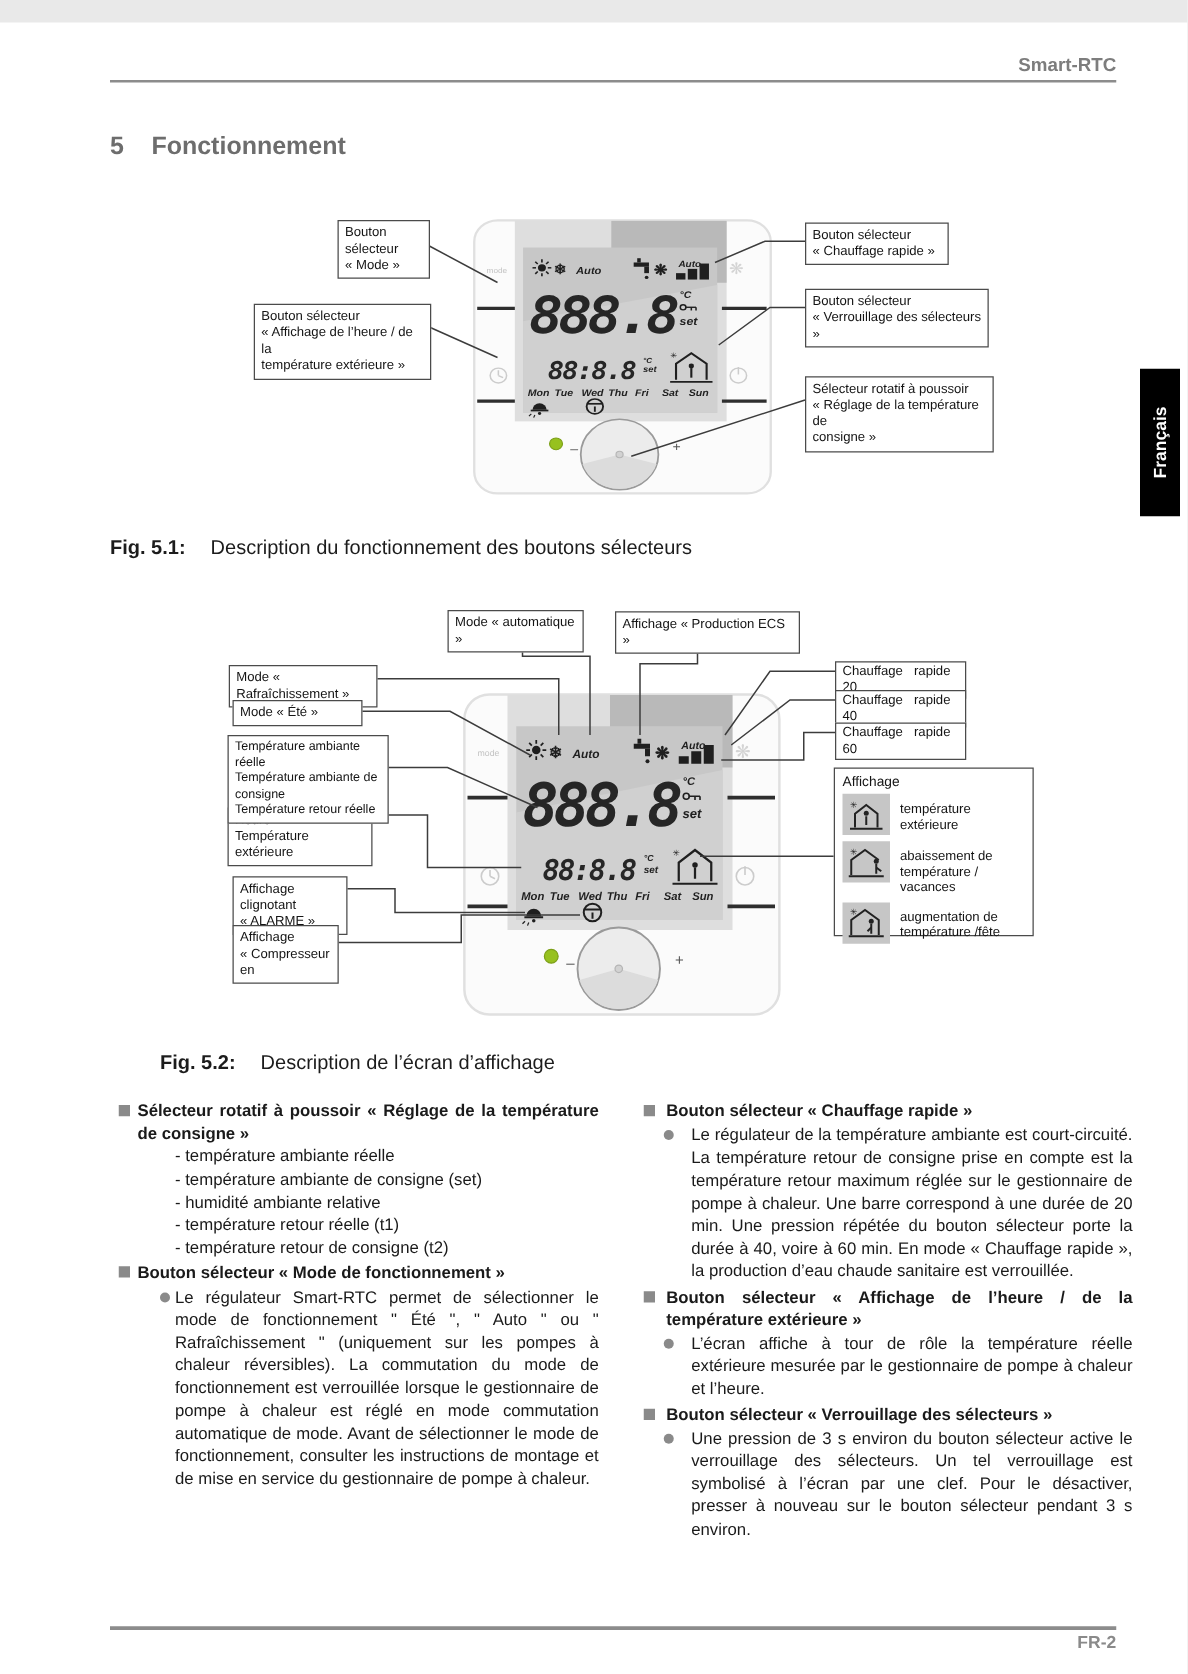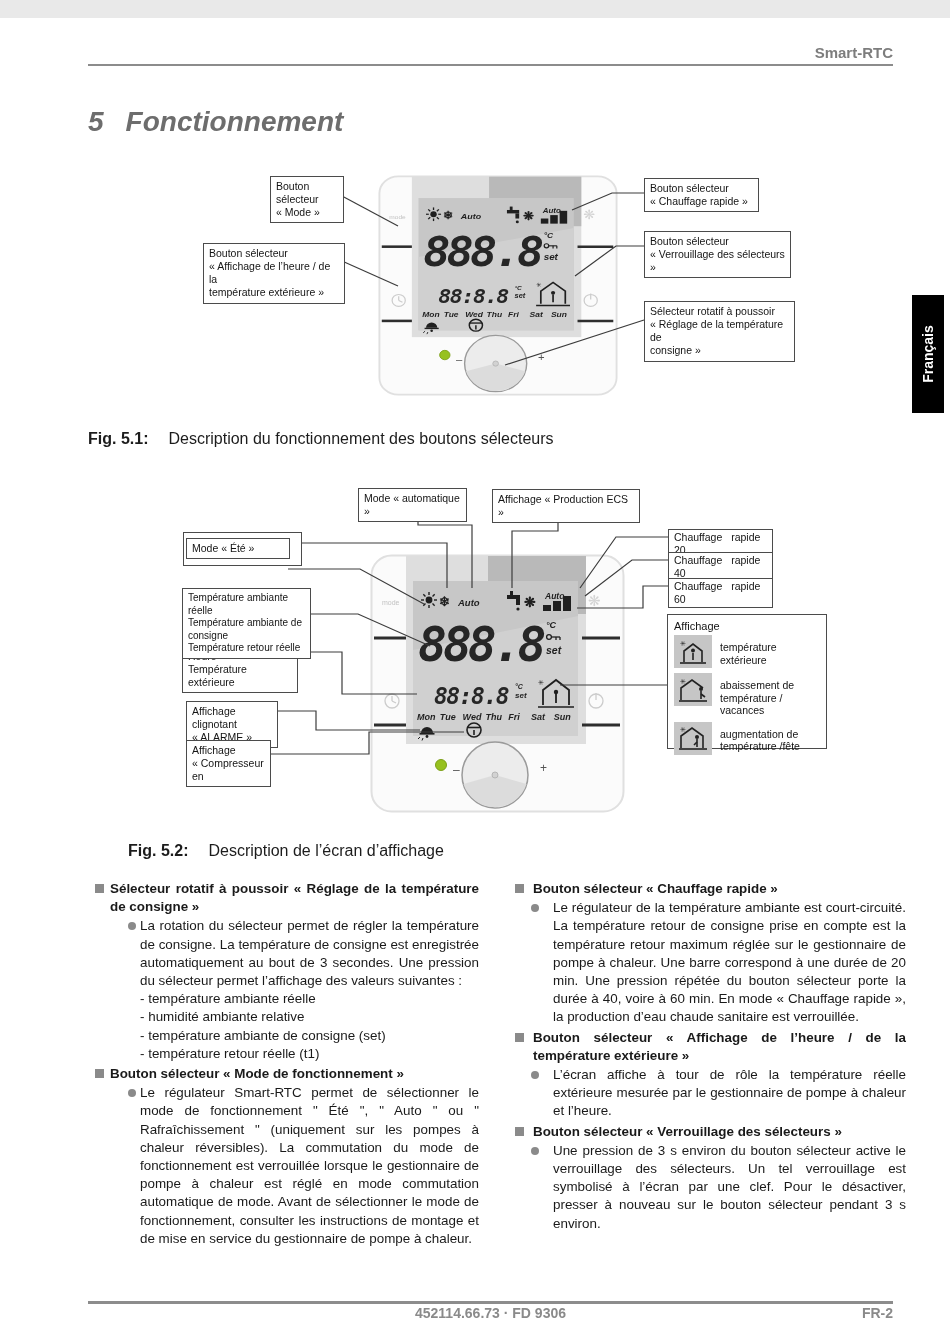--- a/index.html
+++ b/index.html
@@ -1,21 +1,21 @@
 <!DOCTYPE html>
 <html><head>
 <meta charset="utf-8">
 <style>
   html,body{margin:0;padding:0;background:#e9e9e9;}
   .page{position:relative;width:950px;height:1339px;background:#ffffff;margin:18px auto;
         font-family:"Liberation Sans",sans-serif;color:#1a1a1a;overflow:hidden;}
   
   .brand{position:absolute;top:26px;right:57px;font-size:15px;font-weight:700;color:#7d7d7d;}
   .rule{position:absolute;left:88px;width:805px;background:#8c8c8c;}
-  .title{position:absolute;left:88px;top:88px;font-size:28px;font-weight:700;color:#6d6d6d;font-style:italic;}
+  .title{position:absolute;left:88px;top:88px;font-size:20px;font-weight:700;color:#6d6d6d;}
   .title .num{margin-right:22px;}
   .footer-center{position:absolute;left:88px;width:805px;top:1287px;text-align:center;
                  font-size:14px;font-weight:700;color:#8a8a8a;}
   .footer-page{position:absolute;right:57px;top:1287px;font-size:14px;font-weight:700;color:#8a8a8a;}
   
   .lang-tab{position:absolute;left:912px;top:277px;width:32px;height:118px;background:#000;
             display:flex;align-items:center;justify-content:center;}
   .lang-tab span{transform:rotate(-90deg);color:#fff;font-size:14px;font-weight:700;white-space:nowrap;}
   
   .caption{position:absolute;left:88px;font-size:16px;color:#1c1c1c;}
@@ -314,21 +314,21 @@
       <circle cx="125" cy="221" r="33" fill="#ececec" stroke="#9a9a9a" stroke-width="1.5"></circle>
       <path d="M93.5 230 A33 33 0 0 0 156.5 230 L125 221 Z" fill="#dcdcdc"></path>
       <circle cx="125" cy="221" r="3" fill="#d2d2d2" stroke="#b5b5b5"></circle>
     </g>
     <text x="170" y="218" font-size="12" fill="#555">+</text>
   </svg></div>
 
   <div class="co" style="left:358px;top:470px;width:97px;">Mode « automatique »</div>
   <div class="co" style="left:492px;top:471px;width:136px;">Affichage « Production ECS »</div>
   <div class="co" style="left:183px;top:514px;width:107px;">Mode « Rafraîchissement »</div>
-  <div class="co" style="left:186px;top:520px;width:92px;">Mode « Été »</div>
+  <div class="co" style="left:186px;top:542px;width:92px;">Mode « Été »</div>
   <div class="co" style="left:182px;top:628px;width:104px;">Heure
 Température extérieure</div>
   <div class="co" style="left:182px;top:570px;width:117px;font-size:10px;">Température ambiante réelle
 Température ambiante de
 consigne
 Température retour réelle</div>
   <div class="co" style="left:186px;top:683px;width:80px;">Affichage clignotant
 « ALARME »</div>
   <div class="co" style="left:186px;top:722px;width:73px;">Affichage
 «  Compresseur en</div>
@@ -389,28 +389,25 @@
   <div class="caption" style="top:824px;padding-left:40px;">
     <b>Fig. 5.2:</b><span>Description de l’écran d’affichage</span>
   </div>
 
   <div class="col col-left">
     <div class="sec">
       <div class="sec-h">
         <span class="sq"></span>
         <span>Sélecteur rotatif à poussoir « Réglage de la température de consigne »</span>
       </div>
-      <div class="bullet">
-        <span class="dot"></span>
-        <div class="b-t">La rotation du sélecteur permet de régler la température de consigne. La température de consigne est enregistrée automatiquement au bout de 3 secondes. Une pression du sélecteur permet l’affichage des valeurs suivantes :</div>
-      </div>
       <div class="dash">- température ambiante réelle</div>
+      <div class="dash">- température ambiante de consigne (set)</div>
       <div class="dash">- humidité ambiante relative</div>
-      <div class="dash">- température ambiante de consigne (set)</div>
       <div class="dash">- température retour réelle (t1)</div>
+      <div class="dash">- température retour de consigne (t2)</div>
     </div>
     <div class="sec">
       <div class="sec-h">
         <span class="sq"></span>
         <span>Bouton sélecteur « Mode de fonctionnement »</span>
       </div>
       <div class="bullet">
         <span class="dot"></span>
         <div class="b-t">Le régulateur Smart-RTC permet de sélectionner le mode de fonctionnement " Été ", " Auto " ou " Rafraîchissement " (uniquement sur les pompes à chaleur réversibles). La commutation du mode de fonctionnement est verrouillée lorsque le gestionnaire de pompe à chaleur est réglé en mode commutation automatique de mode. Avant de sélectionner le mode de fonctionnement, consulter les instructions de montage et de mise en service du gestionnaire de pompe à chaleur.</div>
       </div>
@@ -444,16 +441,15 @@
         <span>Bouton sélecteur « Verrouillage des sélecteurs »</span>
       </div>
       <div class="bullet">
         <span class="dot"></span>
         <div class="b-t">Une pression de 3 s environ du bouton sélecteur active le verrouillage des sélecteurs. Un tel verrouillage est symbolisé à l’écran par une clef. Pour le désactiver, presser à nouveau sur le bouton sélecteur pendant 3 s environ.</div>
       </div>
     </div>
   </div>
 
   <div class="rule" style="top:1283px;height:2.5px;"></div>
-  <div class="footer-center">452114.66.73 · FD 9306</div>
   <div class="footer-page">FR-2</div>
 
 </div>
 
 </body></html>

